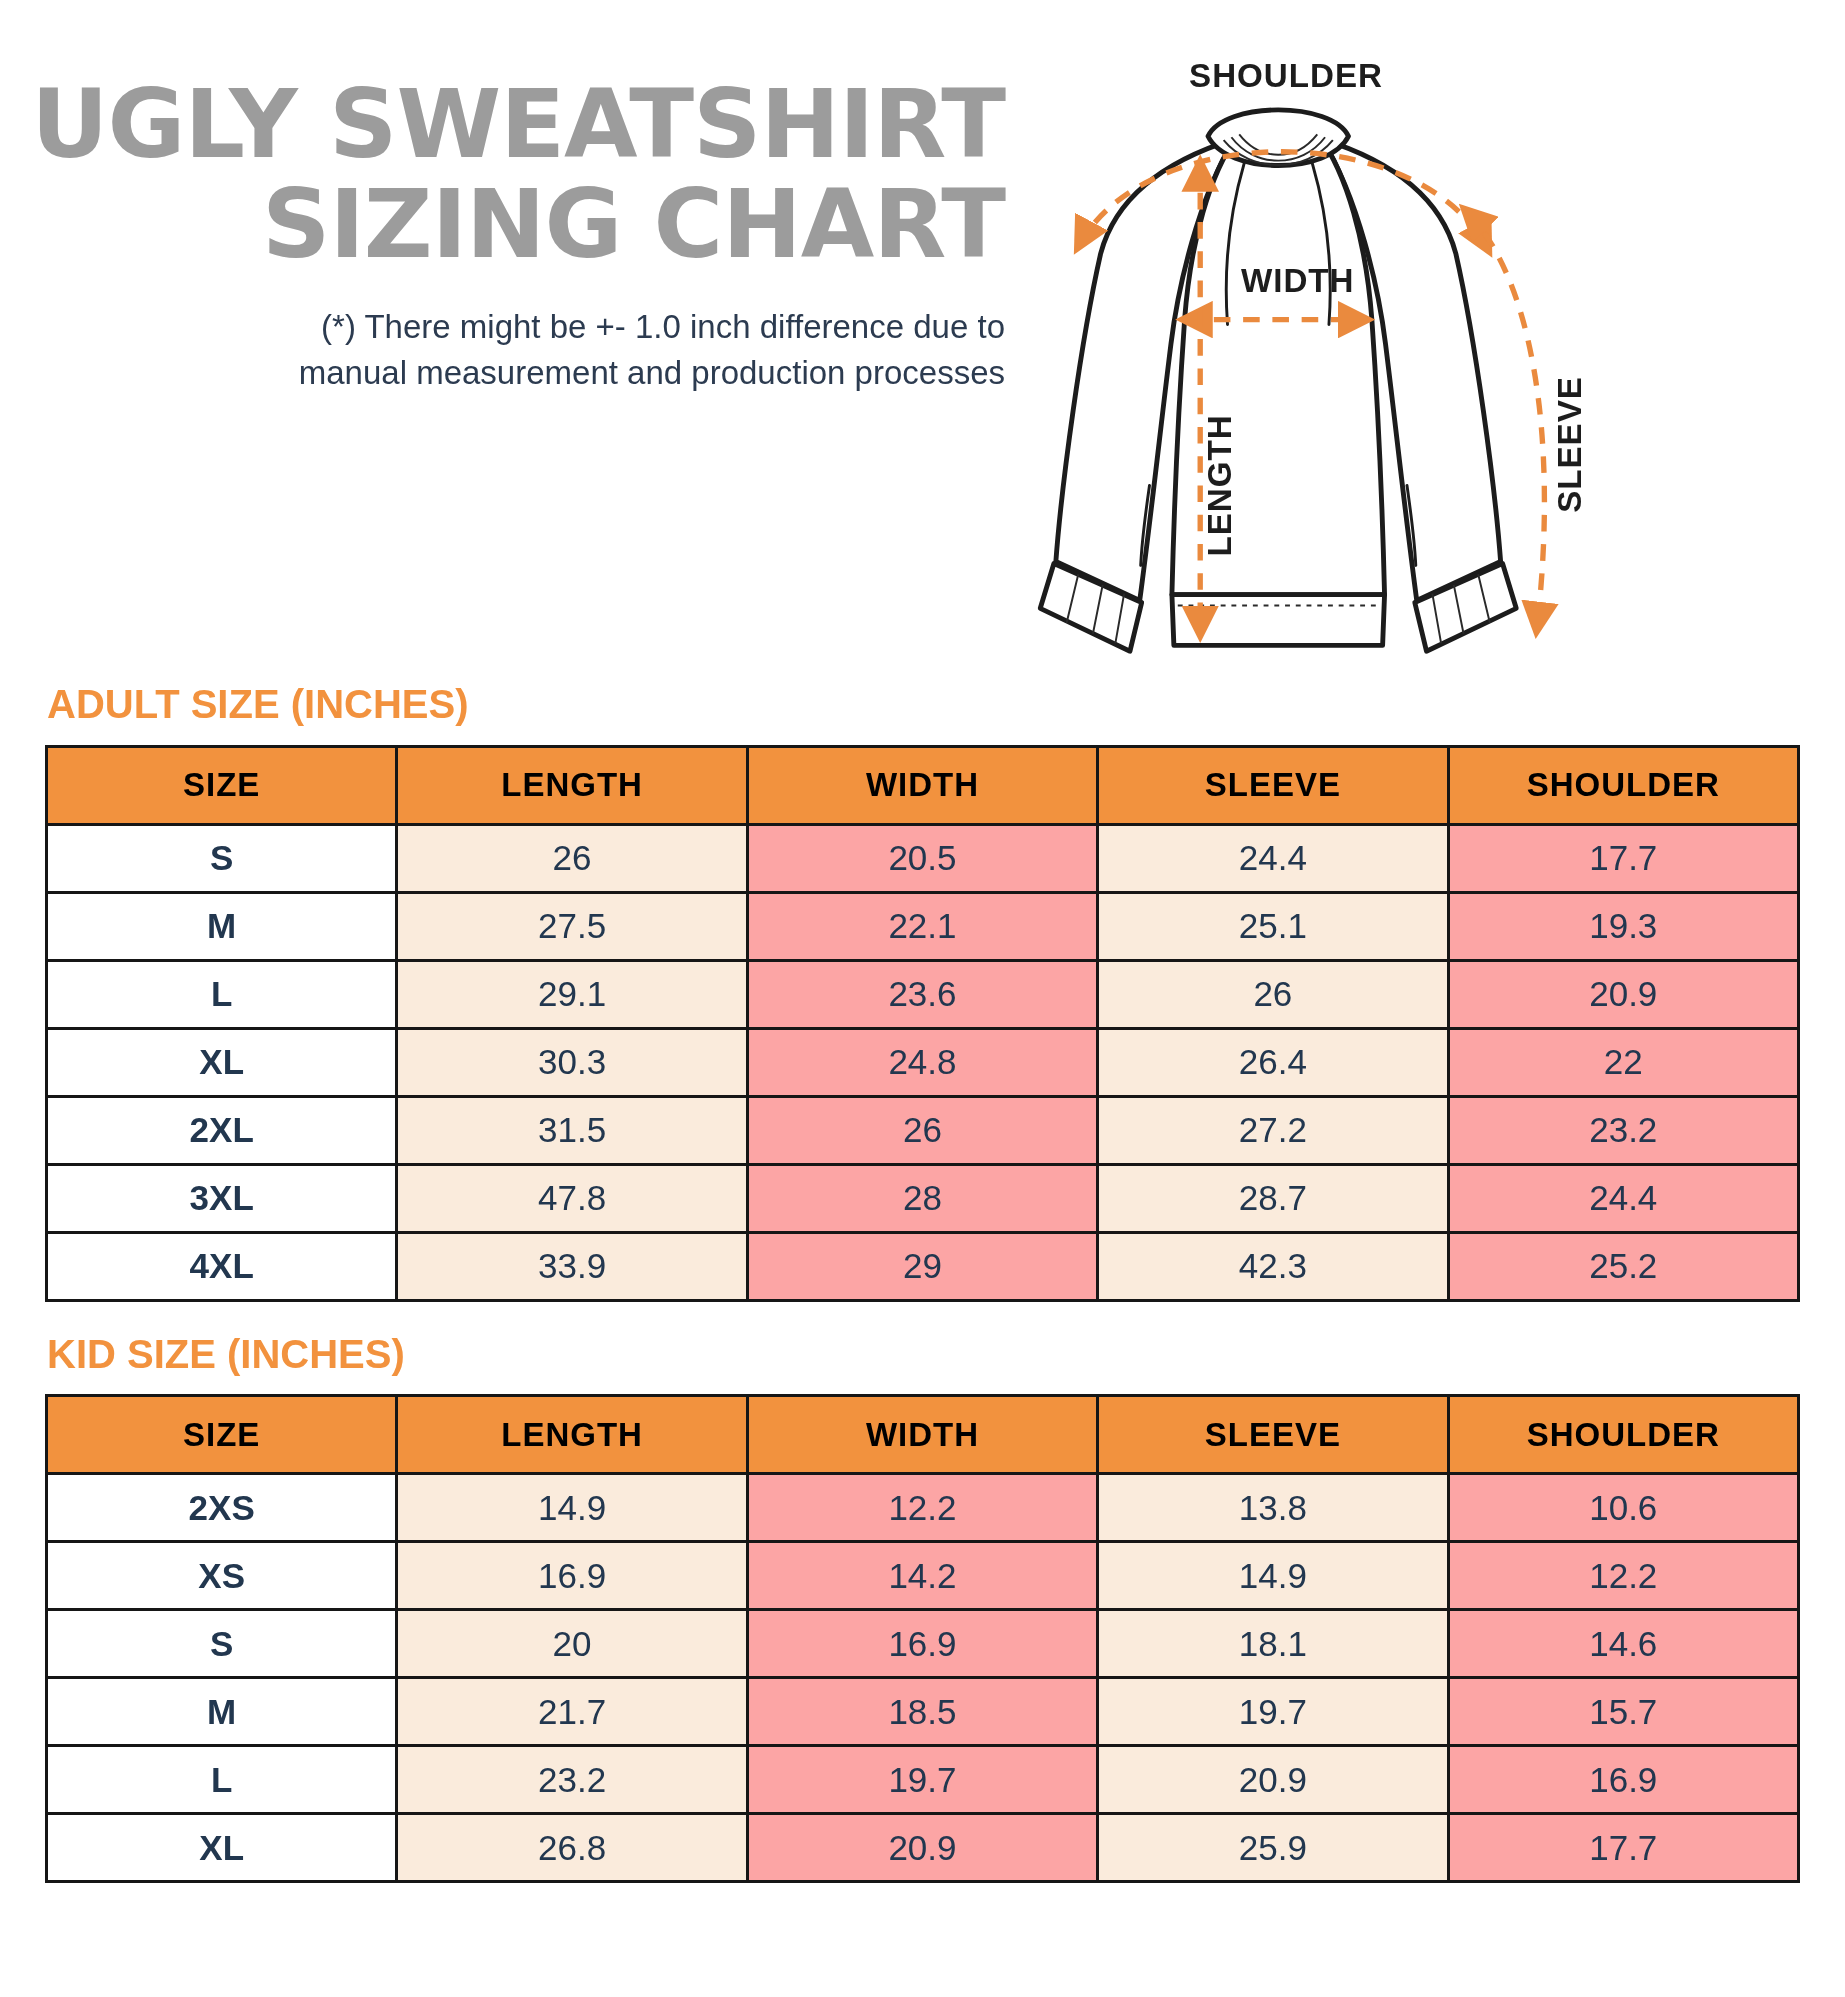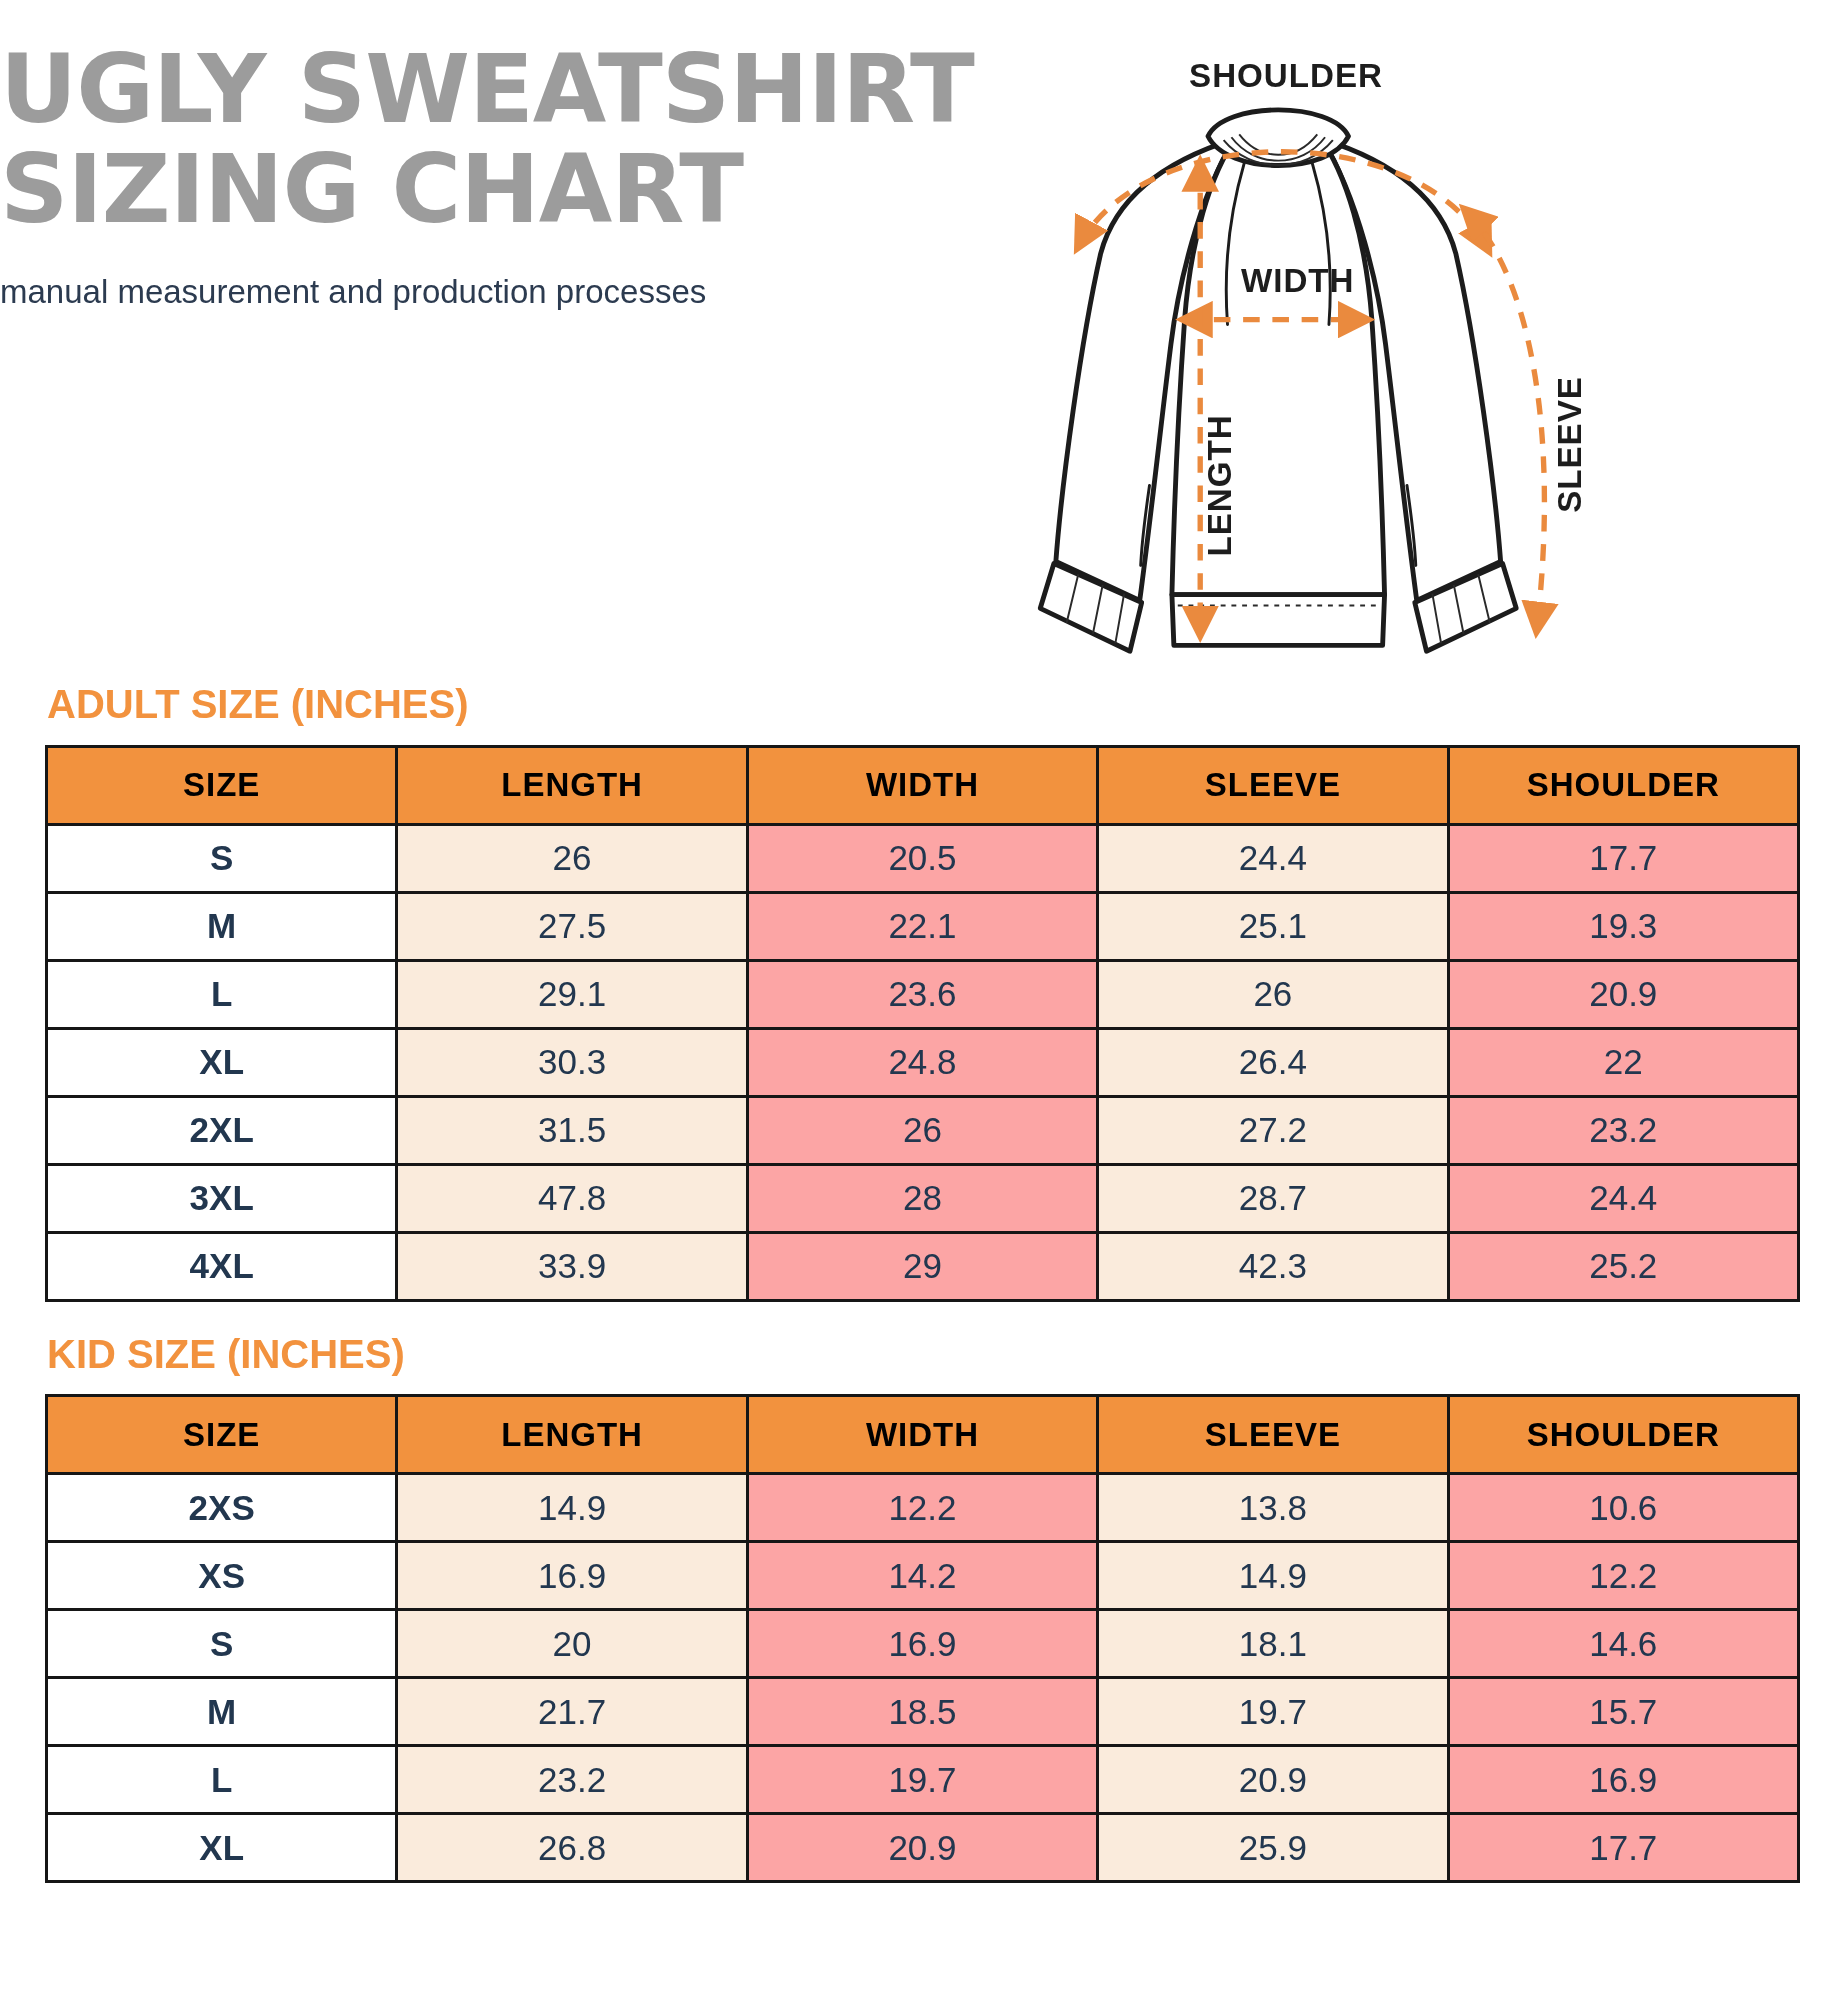--- a/index.html
+++ b/index.html
@@ -11,21 +11,21 @@
     --dash-orange:#EA8A3E;
   }
   *{box-sizing:border-box;}
   html,body{margin:0;padding:0;}
   body{
     width:1845px;height:1997px;background:#ffffff;
     font-family:"Liberation Sans",sans-serif;
     overflow:hidden;
   }
   .top{display:flex;height:649px;}
-  .intro{width:1005px;padding-top:40px;text-align:left;}
+  .intro{width:1005px;padding-top:75px;text-align:right;}
   .page-title{
     margin:0;
     font-family:"DejaVu Sans",sans-serif;
     font-weight:bold;
     font-size:95px;
     line-height:1.05;
     letter-spacing:-1px;
     color:var(--title-gray);
   }
   .page-title span{display:block;}
@@ -100,20 +100,21 @@
 </head>
 <body>
 
 <div class="top">
   <div class="intro">
     <h1 class="page-title">
       <span>UGLY SWEATSHIRT</span>
       <span>SIZING CHART</span>
     </h1>
     <p class="disclaimer">
+      <span>(*) There might be +- 1.0 inch difference due to</span>
       <span>manual measurement and production processes</span>
     </p>
   </div>
 
   <div class="diagram">
     <svg viewBox="0 0 620 650">
       <defs>
         <marker id="arrow" viewBox="0 0 10 10" refX="7.5" refY="5" markerWidth="7" markerHeight="7" orient="auto-start-reverse">
           <path class="arrowhead" d="M0 0 L10 5 L0 10 Z"></path>
         </marker>

